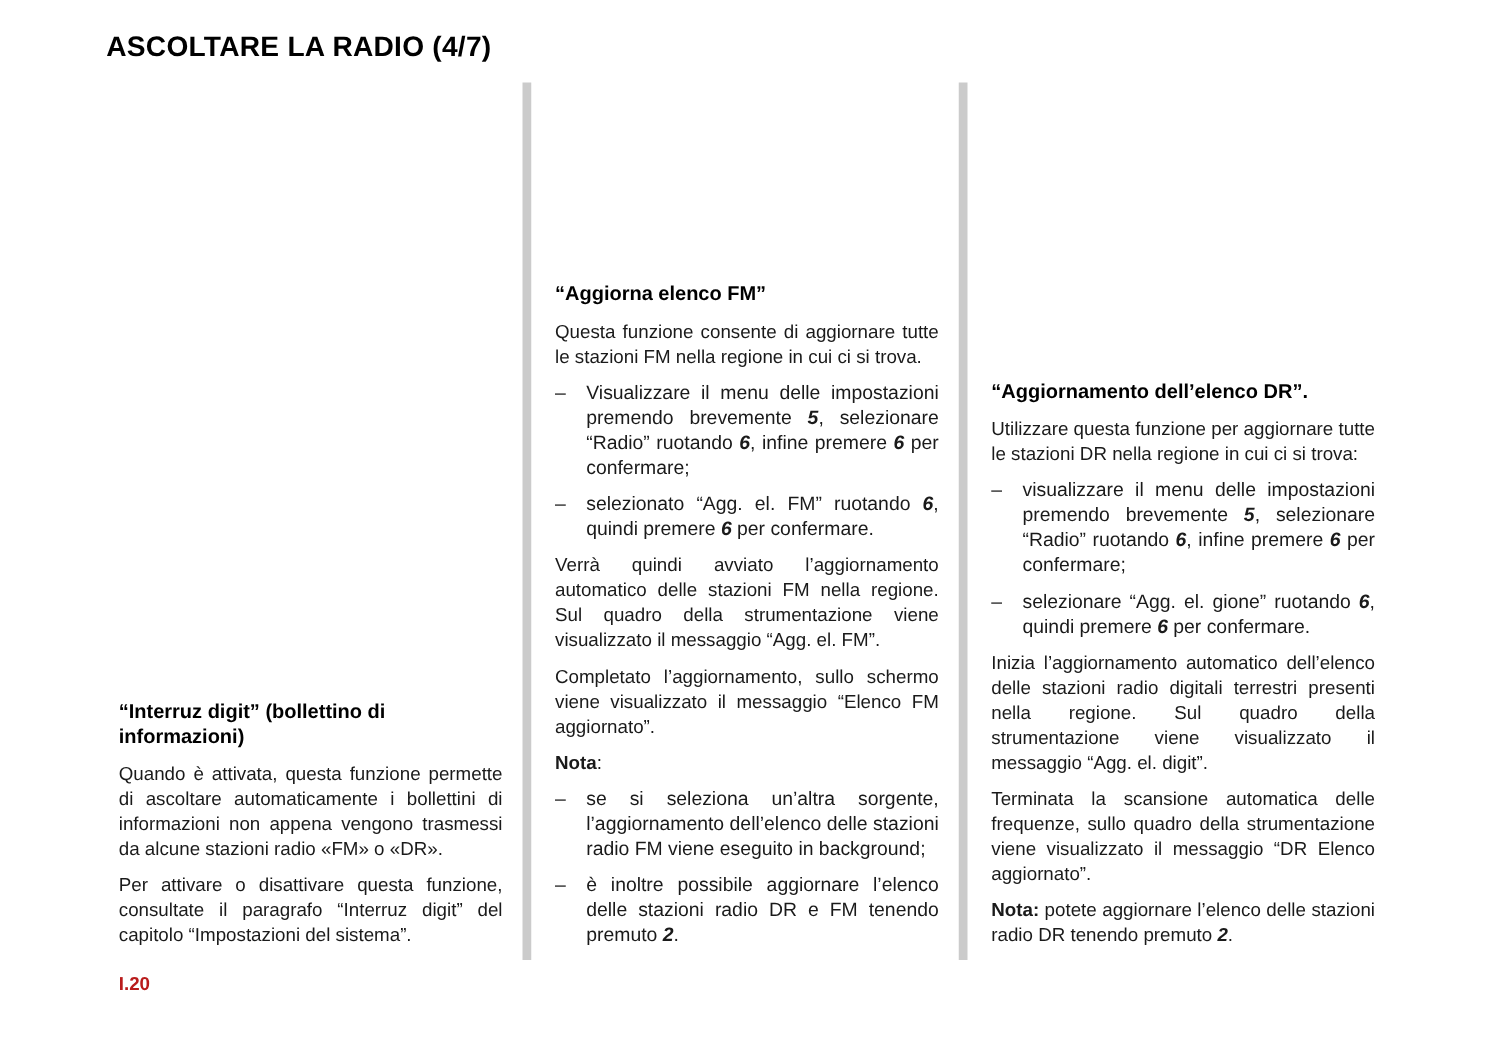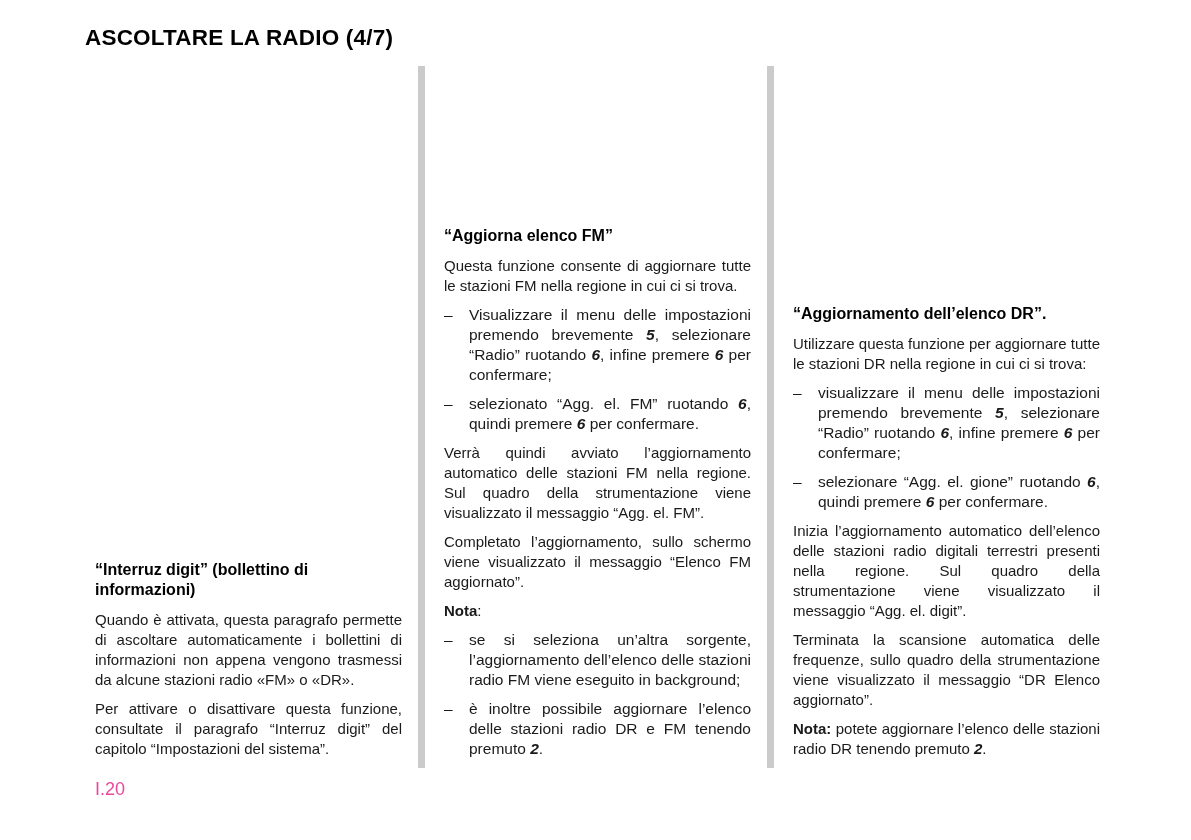--- a/index.html
+++ b/index.html
@@ -43,33 +43,33 @@
     margin:0 0 9px 0;
     font-size:15.5px;line-height:20px;
     text-align:justify;
     hyphens:manual;
   }
   .dash{position:absolute;left:0;top:0;}
   .b{font-weight:bold;}
   .bi{font-weight:bold;font-style:italic;}
   .footer{
     position:absolute;left:95px;top:779px;
-    font-size:18px;color:#ec4899;
+    font-size:15px;color:#b91c1c;font-weight:bold;
   }
 </style>
 </head>
 <body>
 
 <div class="page">
   <h1 class="title">ASCOLTARE LA RADIO (4/7)</h1>
 
   <div class="content">
     <section class="col">
       <h2 class="col-heading">“Interruz digit” (bollettino di informazioni)</h2>
-    <p class="para"><span>Quando è attivata, questa paragrafo permette di ascoltare automaticamente i bollettini di informazioni non appena vengono trasmessi da alcune stazioni radio «FM» o «DR».</span></p>
+    <p class="para"><span>Quando è attivata, questa funzione permette di ascoltare automaticamente i bollettini di informazioni non appena vengono trasmessi da alcune stazioni radio «FM» o «DR».</span></p>
         <p class="para"><span>Per attivare o disattivare questa fun­zione, consultate il paragrafo “Interruz digit” del capitolo “Impostazioni del si­stema”.</span></p>
       </section>
 
     <div class="divider"></div>
 
     <section class="col">
       <h2 class="col-heading">“Aggiorna elenco FM”</h2>
     <p class="para"><span>Questa funzione consente di aggior­nare tutte le stazioni FM nella regione in cui ci si trova.</span></p>
         <div class="li"><span class="dash">–</span><span class="li-text"><span>Visualizzare il menu delle imposta­zioni premendo brevemente </span><span class="bi">5</span><span>, se­lezionare “Radio” ruotando </span><span class="bi">6</span><span>, infine premere </span><span class="bi">6</span><span> per confermare;</span></span></div>
         <div class="li"><span class="dash">–</span><span class="li-text"><span>selezionato “Agg. el. FM” ruo­tando </span><span class="bi">6</span><span>, quindi premere </span><span class="bi">6</span><span> per con­fermare.</span></span></div>

